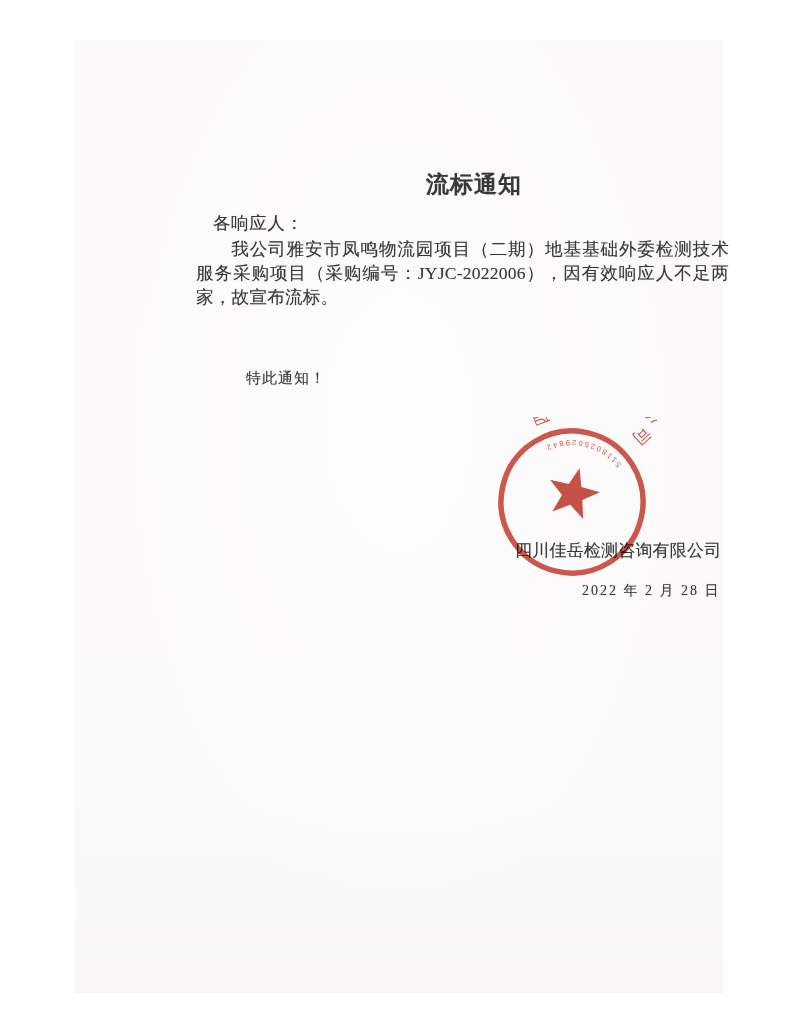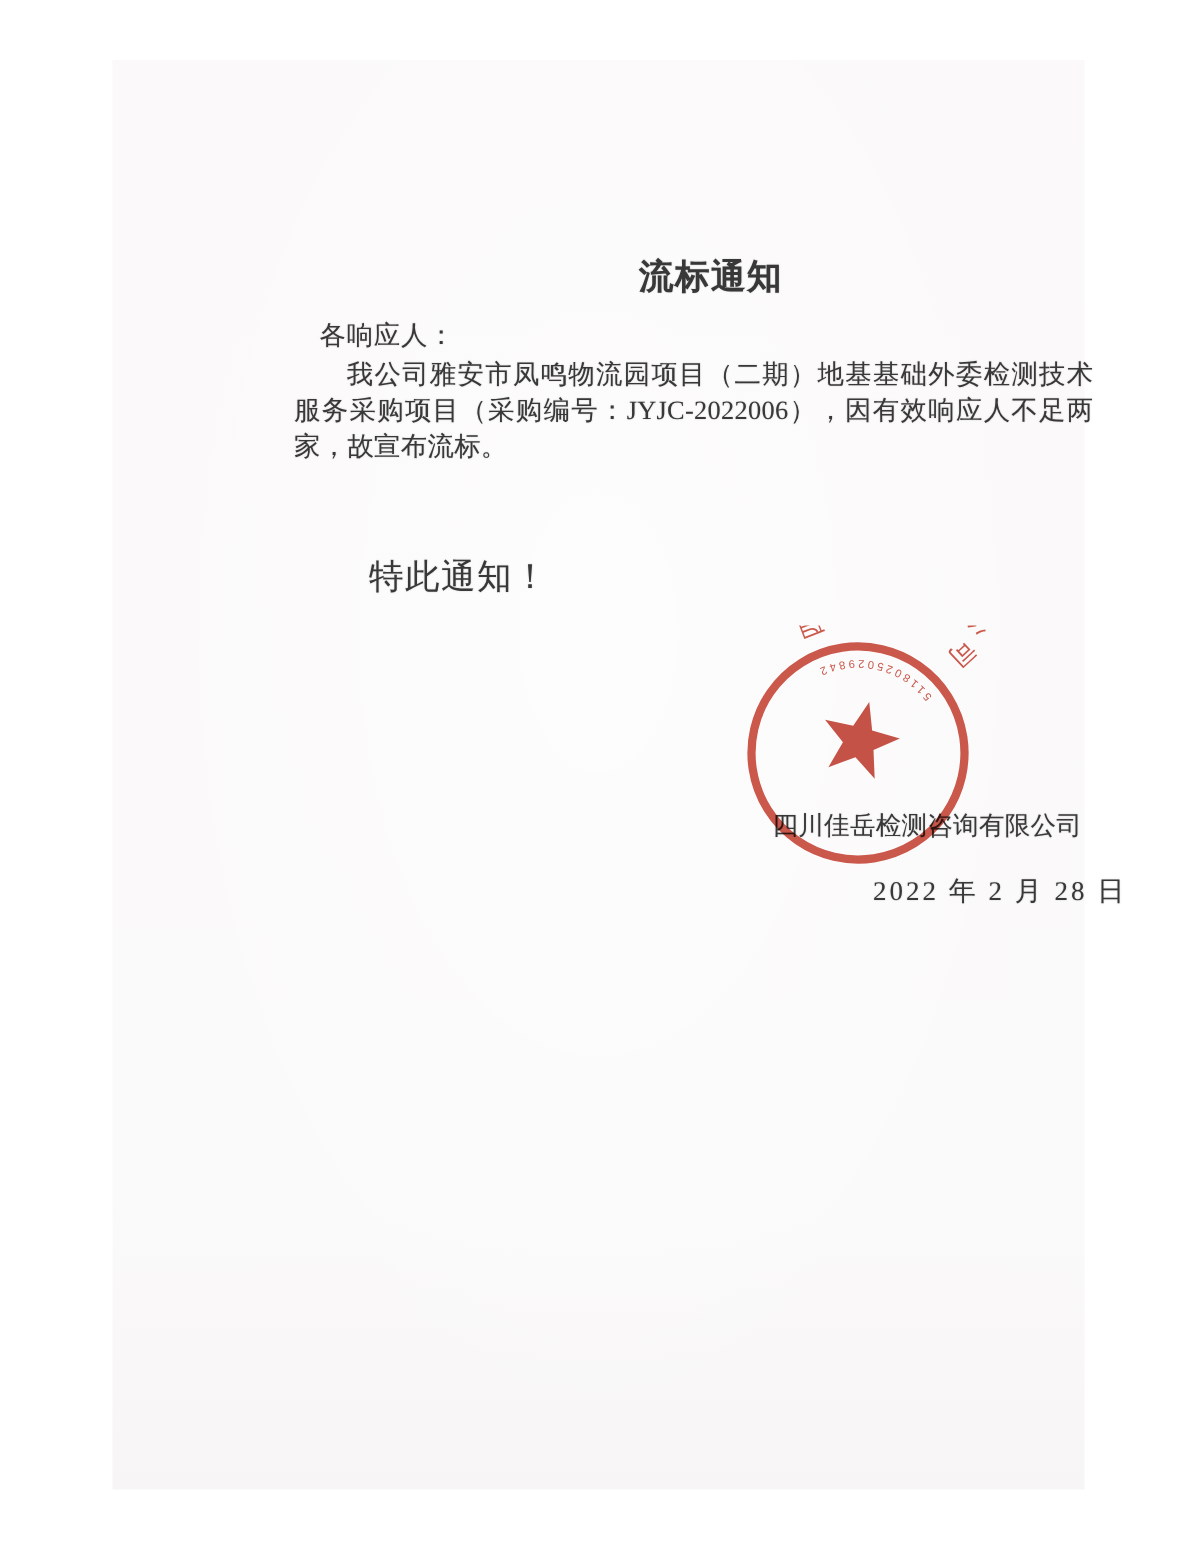--- a/index.html
+++ b/index.html
@@ -42,31 +42,31 @@
     left:121px;top:197px;width:533px;
     font-size:17.6px;
     line-height:24px;
     text-indent:2em;
     text-align:justify;
     white-space:normal;
     letter-spacing:0.2px;
   }
   .closing{
     left:171px;top:329px;
-    font-size:23px;
+    font-size:15px;
     letter-spacing:1px;
   }
   .sig-company{
     left:440px;top:499px;
     font-size:17px;
     letter-spacing:0.2px;
   }
   .sig-date{
     left:507px;top:542px;
-    font-size:18px;
+    font-size:14px;
     letter-spacing:2px;
   }
   .seal{
     position:absolute;
     left:487px;top:417px;width:170px;height:170px;
     mix-blend-mode:multiply;
     opacity:.85;
     filter:blur(.4px);
   }
   .seal text{

